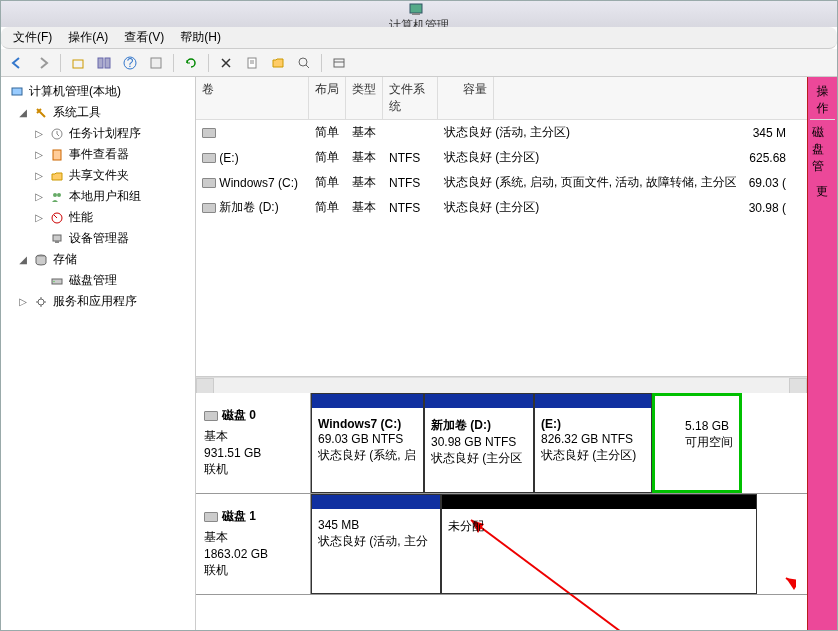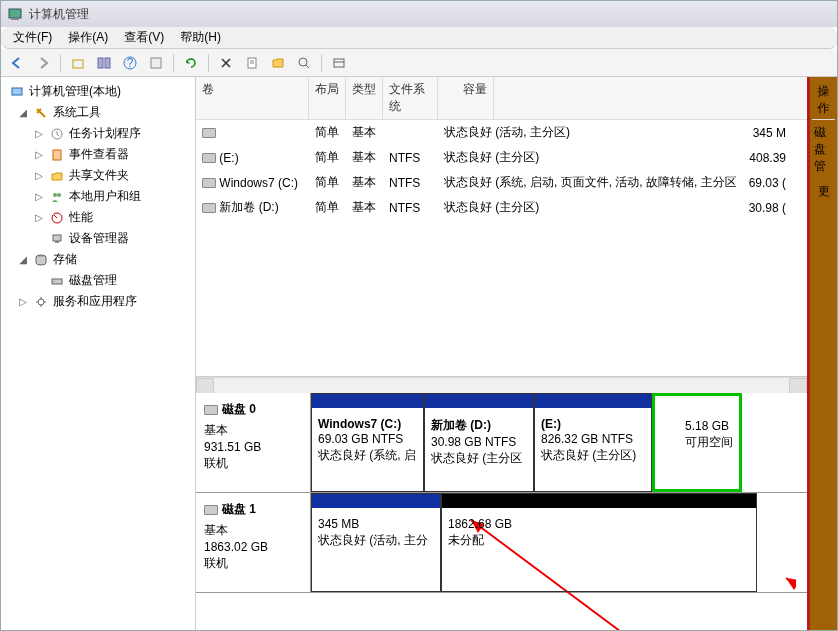--- a/index.html
+++ b/index.html
@@ -1,20 +1,20 @@
 <!DOCTYPE html>
 <html><head>
   <meta charset="utf-8">
   <style>
     * { margin: 0; padding: 0; box-sizing: border-box; font-family: "Microsoft YaHei", SimSun, sans-serif; font-size: 12px; }
     body { background: #f0f0f0; width: 838px; height: 631px; overflow: hidden; }
     
     .window { width: 838px; height: 631px; border: 1px solid #9aa; background: #fff; display: flex; flex-direction: column; }
     
-    .titlebar { height: 26px; background: linear-gradient(#e8e8f0,#d8d8e0); display: flex; align-items: center; padding: 0 6px; }
+    .titlebar { height: 26px; background: linear-gradient(#e8e8f0,#d8d8e0); display: flex; align-items: center; padding: 0 6px; flex-direction: column; }
     .titlebar .icon { width: 16px; height: 16px; margin-right: 6px; }
     .titlebar .title { color: #333; }
     
     .menubar { height: 22px; background: #f0f0f0; display: flex; align-items: center; padding: 0 4px; border-bottom: 1px solid #ccc; border-radius: 8px; }
     .menubar .menu-item { padding: 2px 8px; cursor: pointer; }
     
     .toolbar { height: 28px; background: #f4f4f4; display: flex; align-items: center; padding: 0 4px; border-bottom: 1px solid #ccc; gap: 2px; }
     .tool-btn { width: 24px; height: 22px; border: 1px solid transparent; display: flex; align-items: center; justify-content: center; cursor: pointer; }
     .tool-sep { width: 1px; height: 18px; background: #ccc; margin: 0 3px; }
     
@@ -43,36 +43,36 @@
     .c-status { width: 298px; }
     .c-cap { width: 56px; text-align: right; justify-content: flex-end; }
     
     .scrollbar-h { height: 16px; background: #f0f0f0; border-top: 1px solid #ddd; position: relative; }
     .scrollbar-h::before, .scrollbar-h::after { content:''; position:absolute; top:0; width:16px; height:16px; background:#e0e0e0; border:1px solid #ccc; }
     .scrollbar-h::before { left:0; } .scrollbar-h::after { right:0; }
     
     .disk-view { flex: 1; background: #fff; overflow: auto; padding: 0; position: relative; }
     
     .disk-row { display: flex; border-bottom: 1px solid #999; min-height: 100px; }
-    .disk-info { width: 115px; padding: 8px 8px; border-right: 1px solid #999; }
+    .disk-info { width: 115px; padding: 14px 8px; border-right: 1px solid #999; }
     .disk-info .disk-header { display: flex; align-items: center; margin-bottom: 4px; }
     .disk-info .disk-header b { margin-left: 4px; }
     .disk-info .line { margin: 1px 0; }
     
     .partitions { flex: 1; display: flex; padding: 0; position: relative; }
     .partition { border: 1px solid #333; margin: 0; display: flex; flex-direction: column; position: relative; }
     .part-header { height: 14px; }
     .part-body { flex: 1; padding: 8px 6px; font-size: 12px; }
     .part-body .line { margin: 1px 0; overflow: hidden; white-space: nowrap; }
     .hdr-blue { background: #1030a0; }
     .hdr-green { background: #00e000; }
     .hdr-black { background: #000; }
     .border-green { border: 3px solid #00c000 !important; }
     
-    .right-panel { width: 30px; border-left: 3px solid #b91c1c; background: #a16207; padding: 4px 2px; }
+    .right-panel { width: 30px; border-left: 1px solid #b91c1c; background: #ec4899; padding: 4px 2px; }
     .right-header { font-size: 12px; padding: 2px; border-bottom: 1px solid #ddd; text-align: center; }
     
     .drive-icon { width: 14px; height: 10px; background: #ccc; border: 1px solid #888; border-radius: 1px; display: inline-block; }
     
     .arrow-red { position: absolute; pointer-events: none; }
     
     .small-icon-svg { width: 16px; height: 16px; }
   </style>
 </head>
 <body>
@@ -299,21 +299,21 @@
               <div class="cell c-fs"></div>
               <div class="cell c-status">状态良好 (活动, 主分区)</div>
               <div class="cell c-cap">345 M</div>
             </div>
             <div class="list-row">
               <div class="cell c-vol"><span class="drive-icon"></span>&nbsp;(E:)</div>
               <div class="cell c-layout">简单</div>
               <div class="cell c-type">基本</div>
               <div class="cell c-fs">NTFS</div>
               <div class="cell c-status">状态良好 (主分区)</div>
-              <div class="cell c-cap">408.39</div>
+              <div class="cell c-cap">625.68</div>
             </div>
             <div class="list-row">
               <div class="cell c-vol"><span class="drive-icon"></span>&nbsp;Windows7 (C:)</div>
               <div class="cell c-layout">简单</div>
               <div class="cell c-type">基本</div>
               <div class="cell c-fs">NTFS</div>
               <div class="cell c-status">状态良好 (系统, 启动, 页面文件, 活动, 故障转储, 主分区)</div>
               <div class="cell c-cap">69.03 (</div>
             </div>
             <div class="list-row">
@@ -394,21 +394,20 @@
               <div class="partition" style="width: 130px;">
                 <div class="part-header hdr-blue"></div>
                 <div class="part-body">
                   <div class="line">345 MB</div>
                   <div class="line">状态良好 (活动, 主分</div>
                 </div>
               </div>
               <div class="partition" style="width: 316px;">
                 <div class="part-header hdr-black"></div>
                 <div class="part-body">
-                  <div class="line">1862.68 GB</div>
                   <div class="line">未分配</div>
                 </div>
               </div>
             </div>
           </div>
         </div>
 
     </div>
 
     <div class="right-panel">

